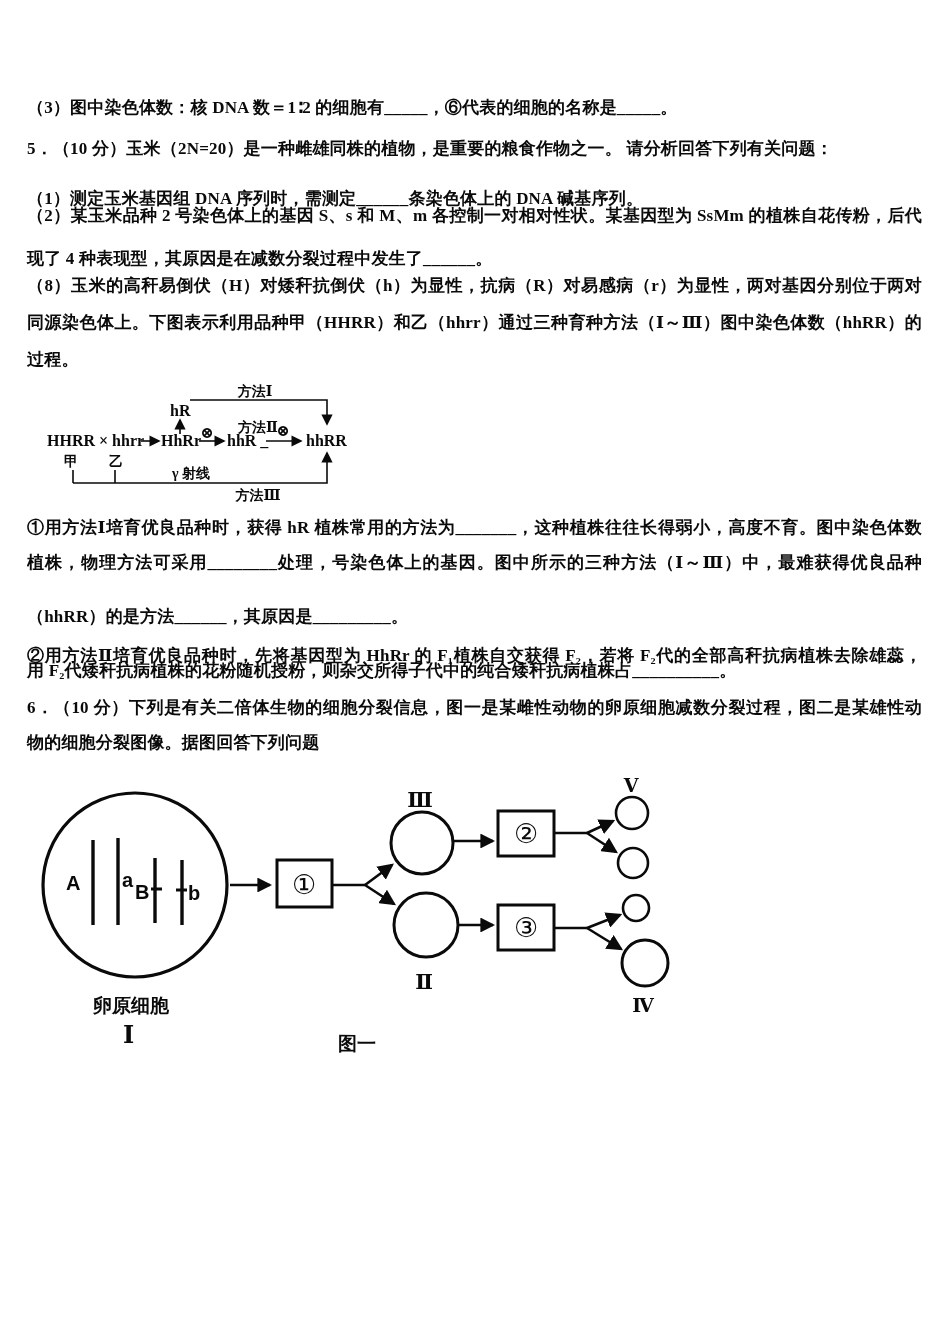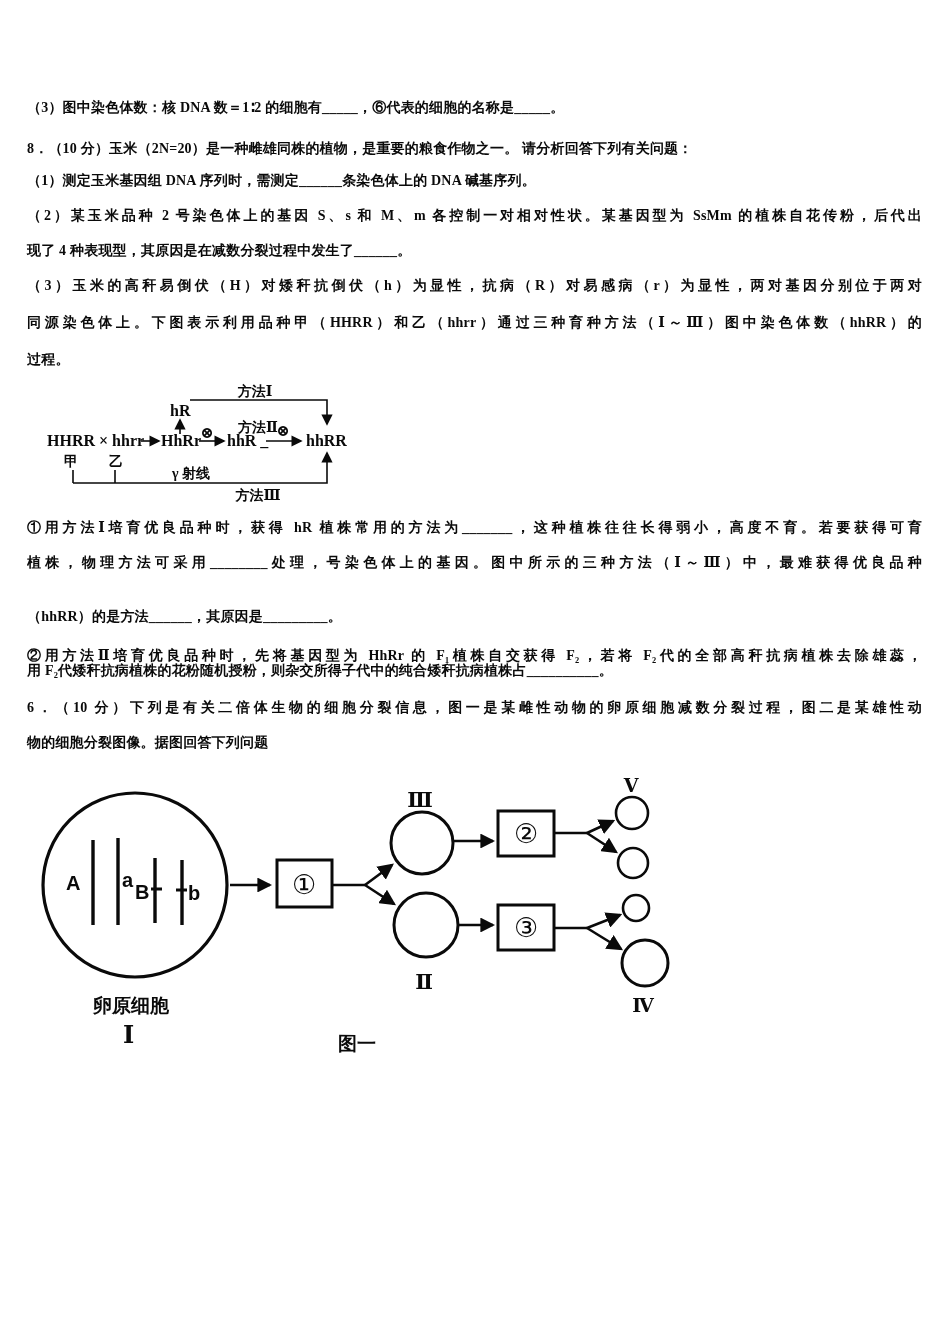--- a/index.html
+++ b/index.html
@@ -1,41 +1,41 @@
 <!DOCTYPE html>
 <html><head>
 <meta charset="utf-8">
 <style>
   html,body{margin:0;padding:0;background:#ffffff;}
   body{width:950px;height:1344px;position:relative;overflow:hidden;
        font-family:"Liberation Serif","DejaVu Serif",serif;color:#0a0a0a;}
-  .line{position:absolute;left:27px;font-size:14px;font-weight:600;
+  .line{position:absolute;left:27px;font-size:17px;font-weight:600;
         line-height:24px;white-space:nowrap;letter-spacing:0.2px;}
   .full{white-space:normal;width:895px;text-align:justify;text-align-last:justify;
         overflow:hidden;max-height:26px;}
   .dsvg{position:absolute;}
   svg text{fill:#0a0a0a;}
   .gen{font-family:"Liberation Serif","DejaVu Serif",serif;font-size:16px;font-weight:600;}
   .cjk{font-family:"Liberation Serif","DejaVu Serif",serif;font-size:14px;font-weight:600;}
   .chrom{font-family:"Liberation Sans","DejaVu Sans",sans-serif;font-size:20px;font-weight:bold;}
   .roman{font-family:"Liberation Serif","DejaVu Serif",serif;font-weight:600;}
   .circnum{font-family:"DejaVu Sans","Liberation Sans",sans-serif;font-weight:400;}
 </style>
 </head>
 <body>
 
 <div class="line" style="top:96px">（3）图中染色体数：核 DNA 数＝1∶2 的细胞有_____，⑥代表的细胞的名称是_____。</div>
-<div class="line" style="top:137px">8．（10 分）玉米（2N=20）是一种雌雄同株的植物，是重要的粮食作物之一。 请分析回答下列有关问题：</div>
-<div class="line" style="top:169px">（1）测定玉米基因组 DNA 序列时，需测定______条染色体上的 DNA 碱基序列。</div>
+<div class="line" style="top:137px">5．（10 分）玉米（2N=20）是一种雌雄同株的植物，是重要的粮食作物之一。 请分析回答下列有关问题：</div>
+<div class="line" style="top:187px">（1）测定玉米基因组 DNA 序列时，需测定______条染色体上的 DNA 碱基序列。</div>
 <div class="line full" style="top:204px">（2）某玉米品种 2 号染色体上的基因 S、s 和 M、m 各控制一对相对性状。某基因型为 SsMm 的植株自花传粉，后代出</div>
-<div class="line" style="top:239px">现了 4 种表现型，其原因是在减数分裂过程中发生了______。</div>
-<div class="line full" style="top:274px">（3）玉米的高秆易倒伏（H）对矮秆抗倒伏（h）为显性，抗病（R）对易感病（r）为显性，两对基因分别位于两对</div>
+<div class="line" style="top:247px">现了 4 种表现型，其原因是在减数分裂过程中发生了______。</div>
+<div class="line full" style="top:274px">（8）玉米的高秆易倒伏（H）对矮秆抗倒伏（h）为显性，抗病（R）对易感病（r）为显性，两对基因分别位于两对</div>
 <div class="line full" style="top:311px">同源染色体上。下图表示利用品种甲（HHRR）和乙（hhrr）通过三种育种方法（Ⅰ～Ⅲ）图中染色体数（hhRR）的</div>
 <div class="line" style="top:348px">过程。</div>
-<div class="line full" style="top:516px">①用方法Ⅰ培育优良品种时，获得 hR 植株常用的方法为_______，这种植株往往长得弱小，高度不育。若要获得可育</div>
+<div class="line full" style="top:516px">①用方法Ⅰ培育优良品种时，获得 hR 植株常用的方法为_______，这种植株往往长得弱小，高度不育。图中染色体数</div>
 <div class="line full" style="top:551px">植株，物理方法可采用________处理，号染色体上的基因。图中所示的三种方法（Ⅰ～Ⅲ）中，最难获得优良品种</div>
 <div class="line" style="top:605px">（hhRR）的是方法______，其原因是_________。</div>
 <div class="line full" style="top:644px">②用方法Ⅱ培育优良品种时，先将基因型为 HhRr 的 F₁植株自交获得 F₂，若将 F₂代的全部高秆抗病植株去除雄蕊，</div>
 <div class="line" style="top:659px">用 F₂代矮秆抗病植株的花粉随机授粉，则杂交所得子代中的纯合矮秆抗病植株占__________。</div>
 <div class="line full" style="top:696px">6．（10 分）下列是有关二倍体生物的细胞分裂信息，图一是某雌性动物的卵原细胞减数分裂过程，图二是某雄性动</div>
 <div class="line" style="top:731px">物的细胞分裂图像。据图回答下列问题</div>
 
 <svg class="dsvg" style="left:40px;top:378px" width="330" height="132" viewBox="0 0 330 132">
   <defs>
     <marker id="ah1" viewBox="0 0 10 10" refX="8.5" refY="5" markerWidth="7" markerHeight="7" orient="auto">

